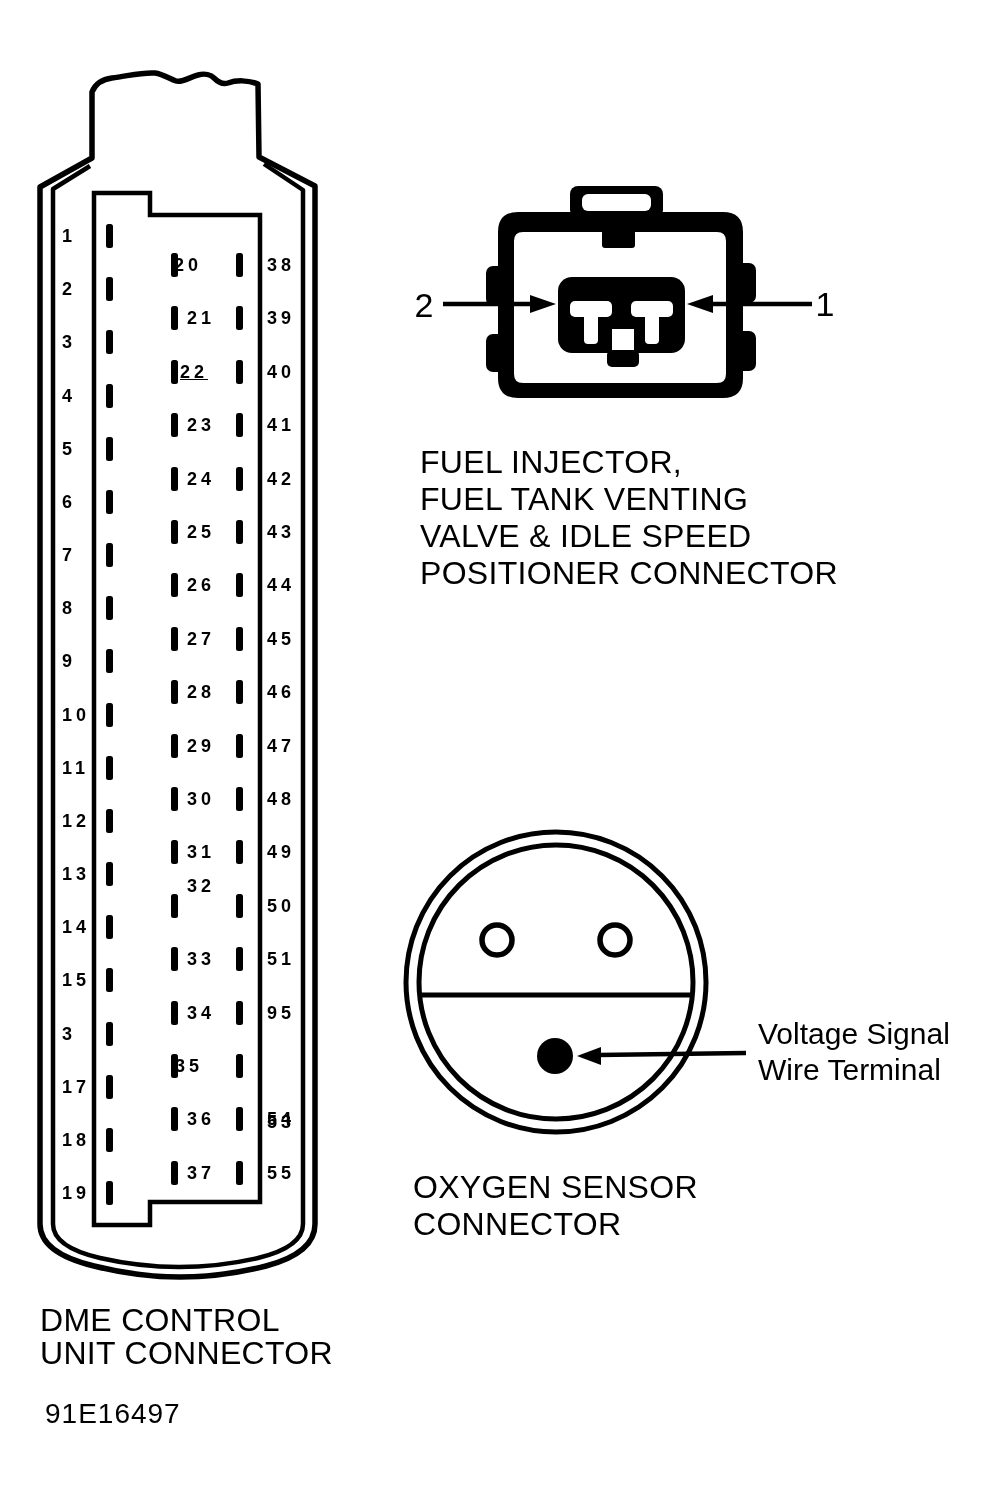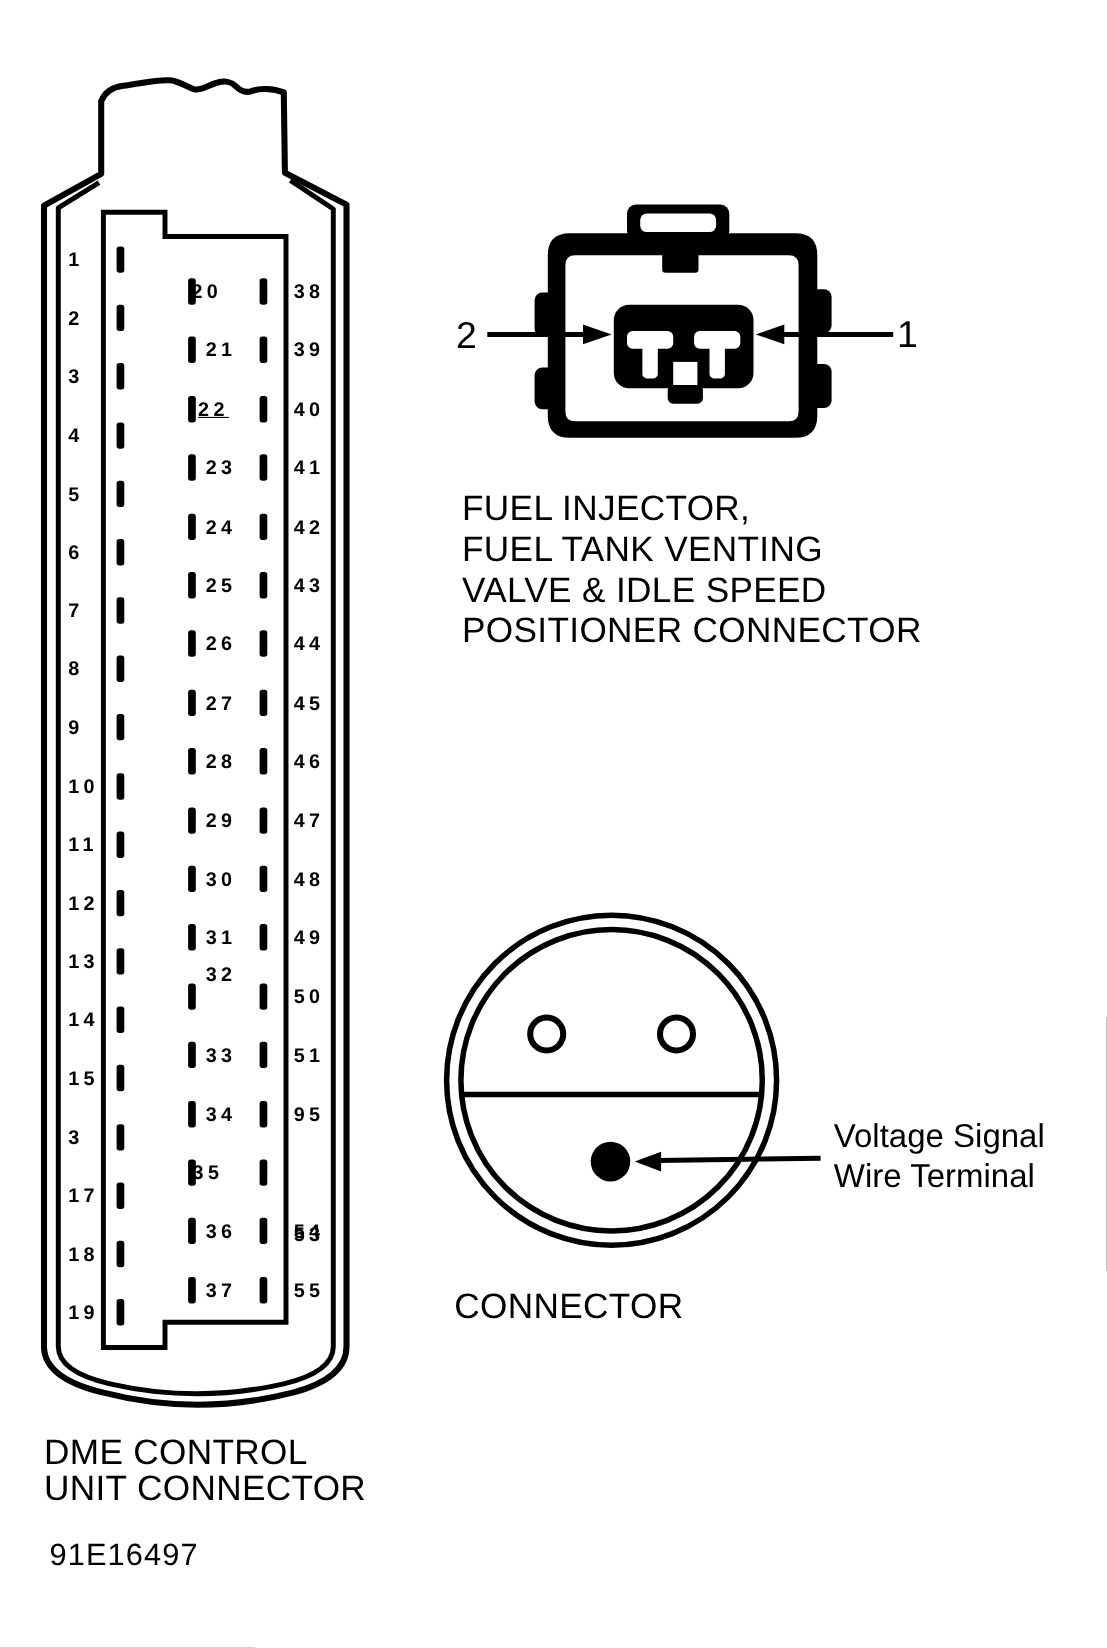--- a/index.html
+++ b/index.html
@@ -267,20 +267,21 @@
     <div>VALVE &amp; IDLE SPEED</div>
     <div>POSITIONER CONNECTOR</div>
   </div>
 
   <div class="note" style="left:758px;top:1016px;">
     <div>Voltage Signal</div>
     <div>Wire Terminal</div>
   </div>
 
   <div class="caption" style="left:413px;top:1169px;">
+    <div>OXYGEN SENSOR</div>
     <div>CONNECTOR</div>
   </div>
 
   <div class="caption dme-caption" style="left:40px;top:1304px;">
     <div>DME CONTROL</div>
     <div>UNIT CONNECTOR</div>
   </div>
 
   <div class="fig-code" style="left:45px;top:1398px;">91E16497</div>
 </div>

